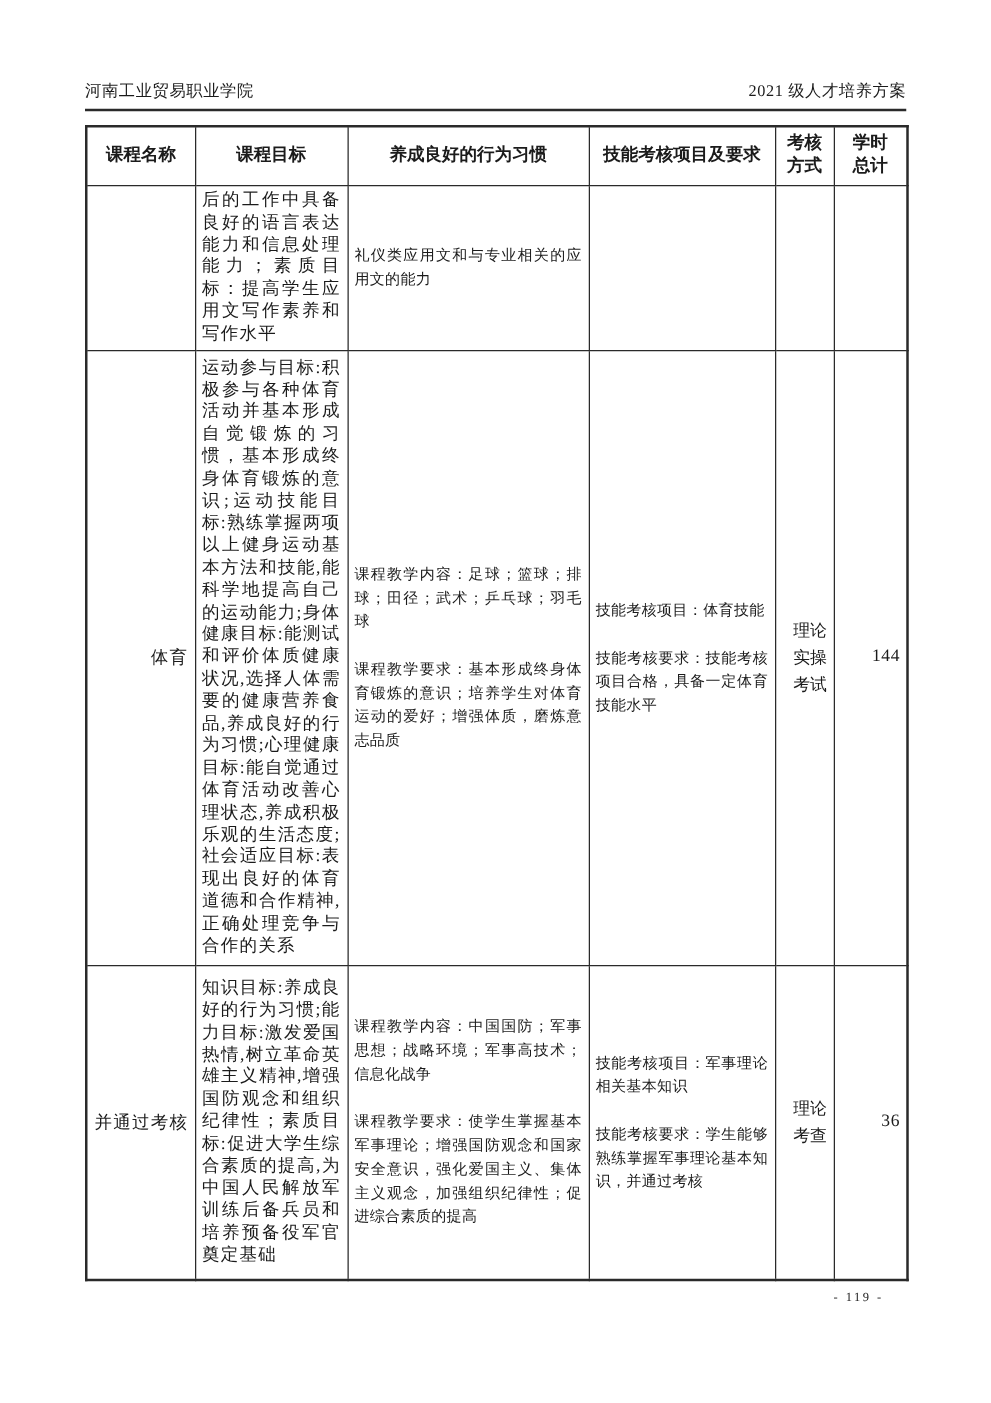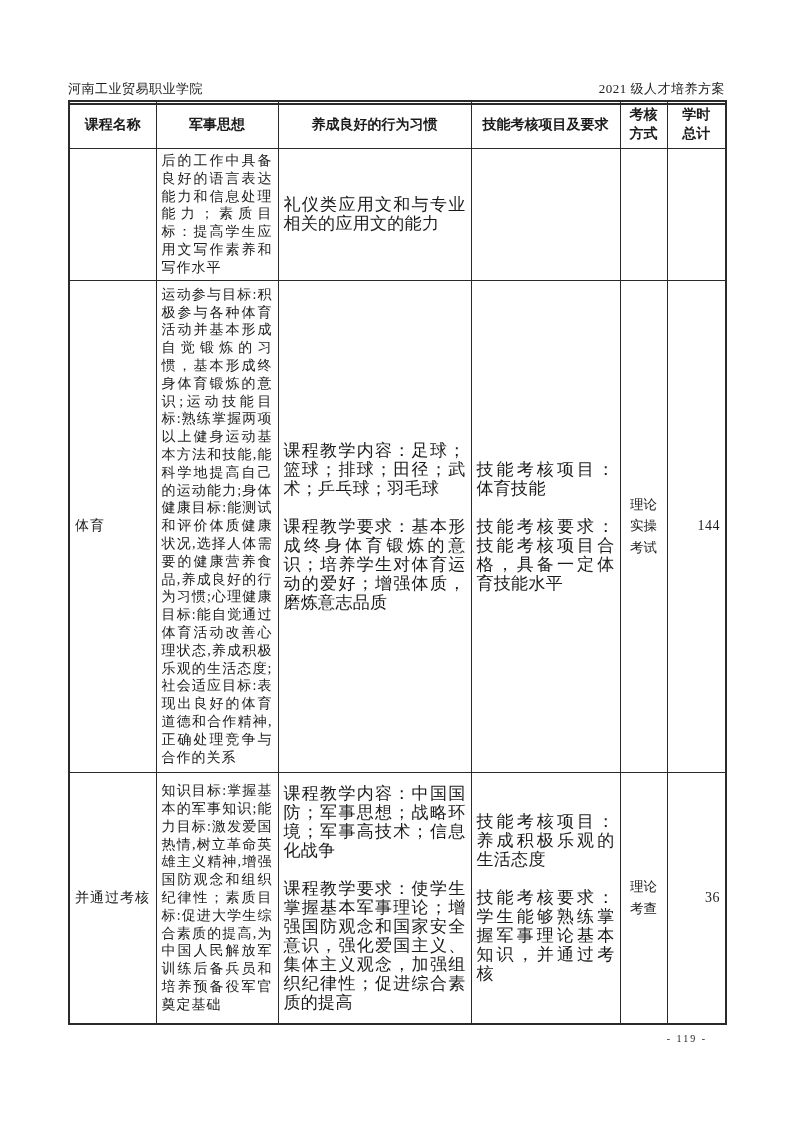--- a/index.html
+++ b/index.html
@@ -8,21 +8,21 @@
     width: 793px;
     height: 1122px;
     background: #ffffff;
     font-family: "Liberation Serif", "DejaVu Serif", serif;
     color: #1b1b1b;
     overflow: hidden;
   }
   .doc-header {
     position: absolute;
     left: 68px;
-    top: 80px;
+    top: 64px;
     width: 657px;
     display: flex;
     justify-content: space-between;
     align-items: flex-end;
     font-size: 13px;
     letter-spacing: 0.5px;
     padding-bottom: 5px;
     border-bottom: 2px solid #2a2a2a;
   }
   table.curriculum {
@@ -46,44 +46,44 @@
     font-size: 14px;
     text-align: center;
     height: 40px;
     line-height: 1.35;
   }
   .pre { white-space: pre-line; margin-top: 44px; }
   .row-cont   { height: 118px; }
   .row-pe     { height: 492px; }
   .row-mil    { height: 252px; }
   .name-cell {
-    text-align: left;
+    text-align: right;
     font-size: 14px;
     letter-spacing: 1px;
     margin-top: 36px;
   }
   .obj-cell {
     font-size: 14px;
     letter-spacing: 1px;
     line-height: 17.8px;
     text-align: justify;
     vertical-align: middle;
     padding: 2px 4px;
   }
   .content-cell, .assess-cell {
-    font-size: 17px;
+    font-size: 12px;
     letter-spacing: 0.3px;
     line-height: 19px;
     text-align: justify;
     white-space: pre-line;
     padding: 3px 7px;
   }
   .v-top { vertical-align: top; }
   .method-cell {
-    text-align: center;
+    text-align: right;
     font-size: 13.5px;
     line-height: 1.6;
     white-space: pre-line;
     padding: 3px 2px;
   }
   .hours-cell {
     text-align: right;
     font-size: 14px;
     letter-spacing: 0.5px;
   }
@@ -110,21 +110,21 @@
       <col style="width:87px">
       <col style="width:122px">
       <col style="width:193px">
       <col style="width:149px">
       <col style="width:47px">
       <col style="width:59px">
     </colgroup>
     <thead>
       <tr>
         <th>课程名称</th>
-        <th>军事思想</th>
+        <th>课程目标</th>
         <th>养成良好的行为习惯</th>
         <th>技能考核项目及要求</th>
         <th class="pre">考核
 方式</th>
         <th class="pre">学时
 总计</th>
       </tr>
     </thead>
     <tbody>
       <tr class="row-cont">
@@ -144,25 +144,25 @@
         <td class="assess-cell">技能考核项目：体育技能
 
 技能考核要求：技能考核项目合格，具备一定体育技能水平</td>
         <td class="method-cell">理论
 实操
 考试</td>
         <td class="hours-cell">144</td>
       </tr>
       <tr class="row-mil">
         <td class="name-cell">并通过考核</td>
-        <td class="obj-cell">知识目标:掌握基本的军事知识;能力目标:激发爱国热情,树立革命英雄主义精神,增强国防观念和组织纪律性；素质目标:促进大学生综合素质的提高,为中国人民解放军训练后备兵员和培养预备役军官奠定基础</td>
+        <td class="obj-cell">知识目标:养成良好的行为习惯;能力目标:激发爱国热情,树立革命英雄主义精神,增强国防观念和组织纪律性；素质目标:促进大学生综合素质的提高,为中国人民解放军训练后备兵员和培养预备役军官奠定基础</td>
         <td class="content-cell">课程教学内容：中国国防；军事思想；战略环境；军事高技术；信息化战争
 
 课程教学要求：使学生掌握基本军事理论；增强国防观念和国家安全意识，强化爱国主义、集体主义观念，加强组织纪律性；促进综合素质的提高</td>
-        <td class="assess-cell">技能考核项目：养成积极乐观的生活态度
+        <td class="assess-cell">技能考核项目：军事理论相关基本知识
 
 技能考核要求：学生能够熟练掌握军事理论基本知识，并通过考核</td>
         <td class="method-cell">理论
 考查</td>
         <td class="hours-cell">36</td>
       </tr>
     </tbody>
   </table>
 
   <div class="doc-footer">- 119 -</div>

